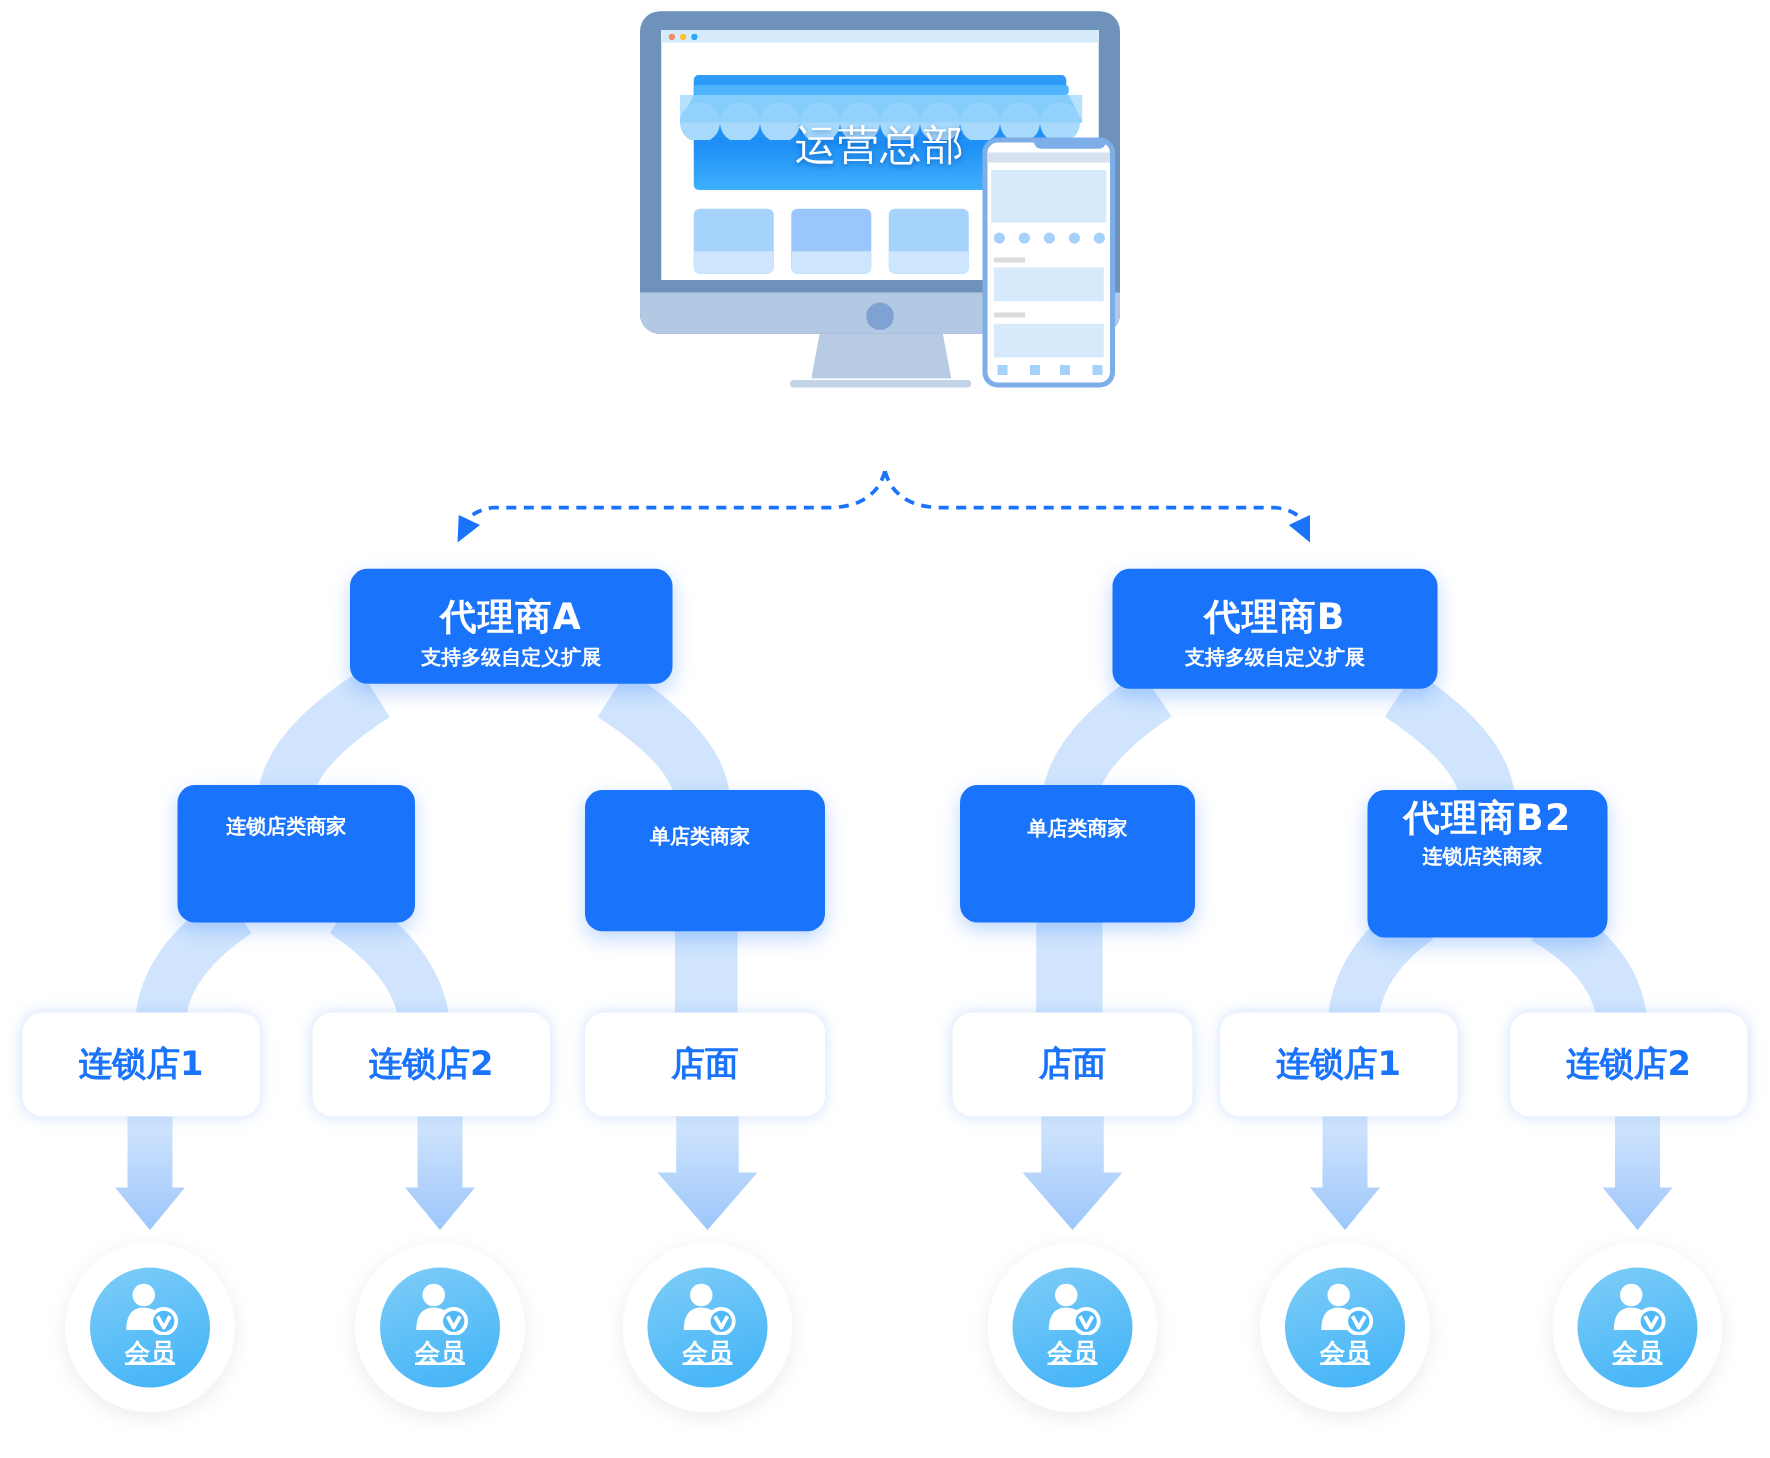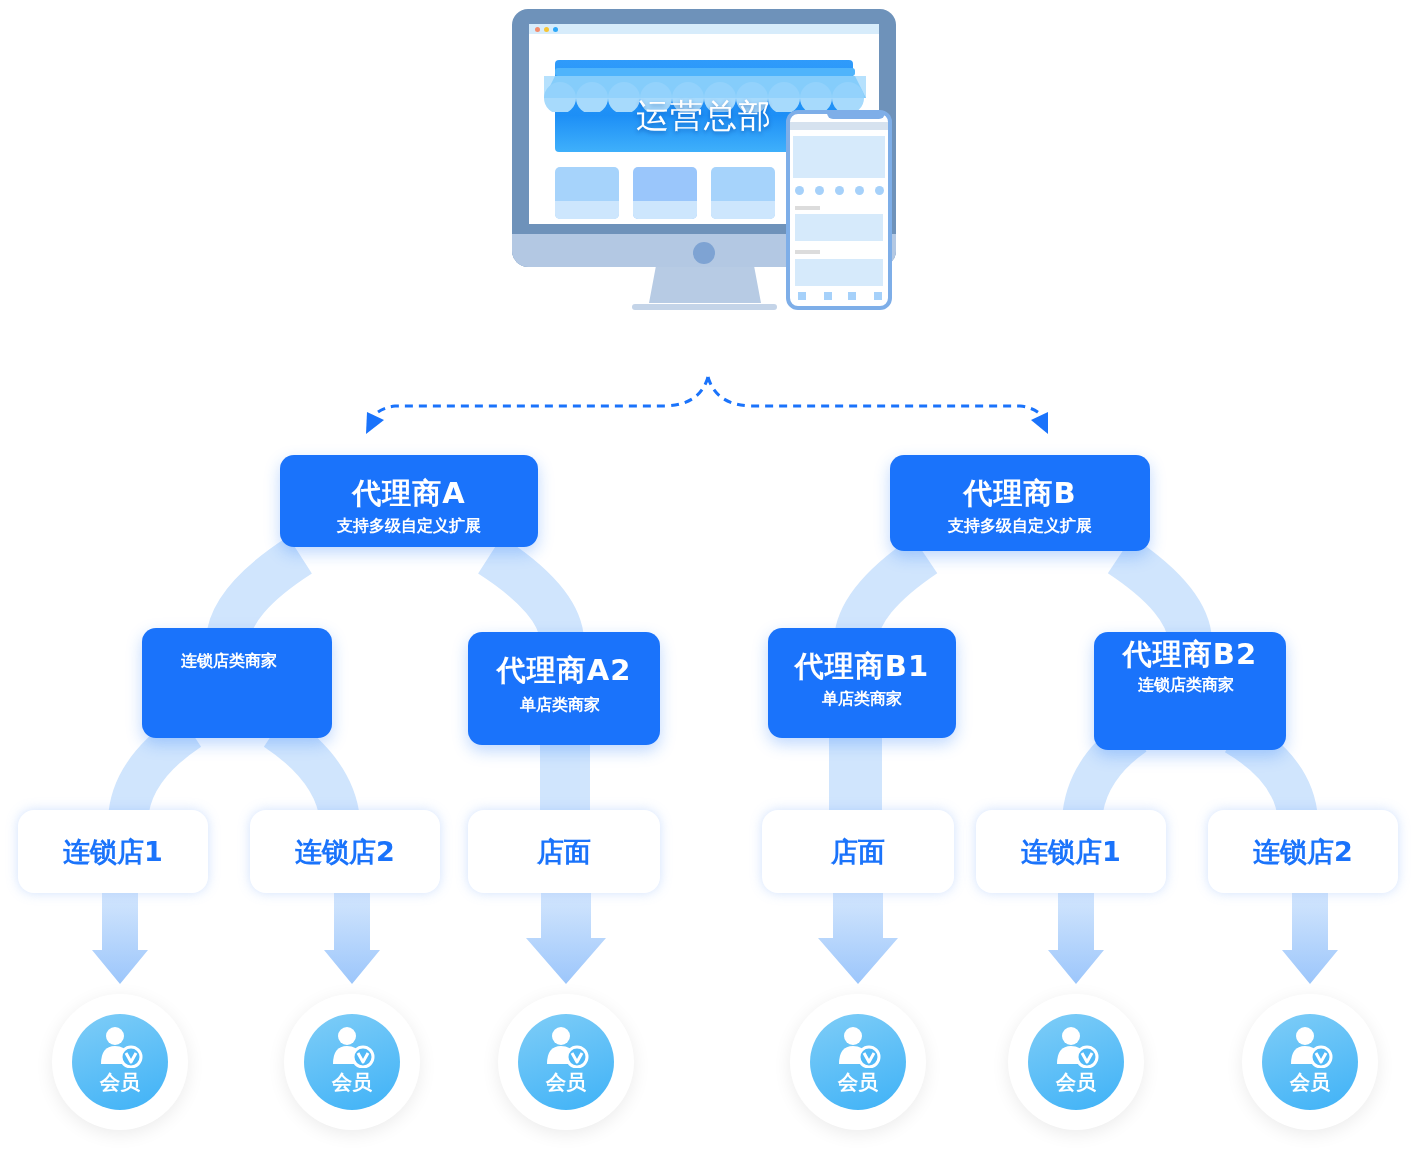--- a/index.html
+++ b/index.html
@@ -44,21 +44,21 @@
   .node-white { position:absolute; background:#ffffff; border-radius:16px; text-align:center;
                 box-shadow:0 0 12px rgba(120,170,250,0.35); color:#1a73fb; font-weight:bold; font-size:27px;
                 box-sizing:border-box; }
 
   
   .member { position:absolute; width:136px; height:136px; border-radius:50%; background:#ffffff;
             box-shadow:0 4px 18px rgba(0,0,0,0.08); }
   .member-inner { position:absolute; left:20px; top:20px; width:96px; height:96px; border-radius:50%;
                   background:linear-gradient(160deg,#7fcdf7 0%,#3fb2f7 100%); }
   .member-label { position:absolute; left:0; top:55px; width:96px; text-align:center; color:#ffffff;
-                  font-weight:bold; font-size:20px; }
+                  font-weight:bold; font-size:20px;text-decoration:underline; }
   .member-icon { position:absolute; left:26px; top:10px; width:46px; height:44px; }
 </style>
 </head>
 <body>
 
 <svg id="connectors" viewBox="0 0 1416 1166">
   <defs>
     <linearGradient id="downGrad" x1="0" y1="0" x2="0" y2="1">
       <stop offset="0" stop-color="#d3e6fd"></stop>
       <stop offset="1" stop-color="#9cc6fb"></stop>
@@ -162,25 +162,23 @@
 </div>
 <div class="node-blue" style="left:890px;top:455px;width:260px;height:96px;padding-top:20px">
   <div class="title">代理商B</div>
   <div class="sub" style="margin-top:4px">支持多级自定义扩展</div>
 </div>
 
 <div class="node-blue" style="left:142px;top:628px;width:190px;height:110px;padding-top:20px">
   <div class="sub" style="margin-top:2px;padding-right:16px">连锁店类商家</div>
 </div>
 <div class="node-blue" style="left:468px;top:632px;width:192px;height:113px;padding-top:20px">
-  <div class="title">代理商A2</div>
   <div class="sub" style="margin-top:6px;padding-right:8px">单店类商家</div>
 </div>
 <div class="node-blue" style="left:768px;top:628px;width:188px;height:110px;padding-top:20px">
-  <div class="title">代理商B1</div>
   <div class="sub" style="margin-top:4px">单店类商家</div>
 </div>
 <div class="node-blue" style="left:1094px;top:632px;width:192px;height:118px;padding-top:4px">
   <div class="title">代理商B2</div>
   <div class="sub" style="margin-top:2px;padding-right:8px">连锁店类商家</div>
 </div>
 
 <div class="node-white" style="left:18px;top:810px;width:190px;height:83px;line-height:83px">连锁店1</div>
 <div class="node-white" style="left:250px;top:810px;width:190px;height:83px;line-height:83px">连锁店2</div>
 <div class="node-white" style="left:468px;top:810px;width:192px;height:83px;line-height:83px">店面</div>

